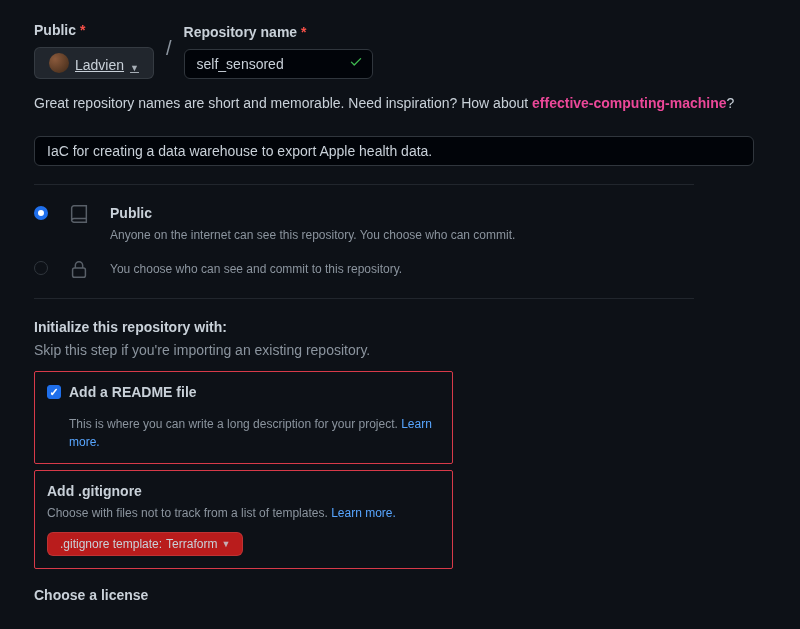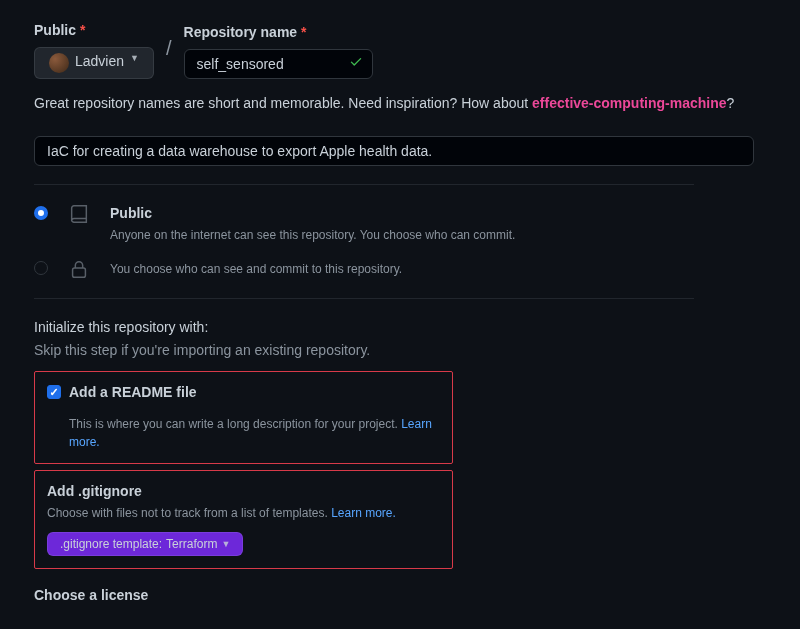--- a/index.html
+++ b/index.html
@@ -20,22 +20,23 @@
   .field { display: flex; flex-direction: column; }
   .btn {
     background: #21262d;
     border: 1px solid rgba(240,246,252,0.1);
     color: #c9d1d9;
     border-radius: 6px;
     padding: 5px 14px;
     font-size: 14px;
     cursor: pointer;
     display: inline-flex;
-    align-items: flex-start;
+    align-items: flex-end;
     gap: 6px;
+    text-decoration: underline;
   }
   .avatar {
     width: 20px; height: 20px; border-radius: 50%;
     background: radial-gradient(circle at 30% 30%, #8b5a3c, #3d2817);
     display: inline-block;
   }
   .caret { font-size: 9px; opacity: 0.8; }
   .slash { font-size: 20px; color: #8b949e; align-self: center; margin-bottom: 4px; }
   .input {
     background: #010409;
@@ -61,21 +62,21 @@
     border: 1px solid #30363d; background: #0d1117;
     margin-top: 3px; cursor: pointer; flex-shrink: 0;
   }
   .radio:checked {
     border: 4px solid #1f6feb;
     background: #fff;
   }
   .vis-icon { width: 22px; height: 22px; flex-shrink: 0; margin-top: 0; opacity: 0.6; }
   .vis-text .title { font-weight: 600; color: #c9d1d9; }
   .vis-text .sub { color: #8b949e; font-size: 12px; margin-top: 2px; }
-  .init-title { font-weight: 400; margin-top: 4px; }
+  .init-title { font-weight: 700; margin-top: 4px; }
   .init-sub { color: #8b949e; margin-top: 2px; }
   .highlight-box {
     border: 1px solid #d73a49;
     border-radius: 2px;
     padding: 10px 12px 12px 12px;
     margin-top: 10px;
     width: 419px;
   }
   .cb-row { display: flex; align-items: flex-start; gap: 8px; }
   .checkbox {
@@ -83,21 +84,21 @@
     background: #1f6feb; border: 1px solid #1f6feb;
     margin-top: 3px; cursor: pointer; flex-shrink: 0;
     display: flex; align-items: center; justify-content: center;
     color: #fff; font-size: 11px; font-weight: bold;
   }
   .cb-label { font-weight: 600; }
   .cb-sub { color: #8b949e; font-size: 12px; margin-top: 12px; margin-left: 22px; }
   .sub-head { font-weight: 600; margin-top: 0; }
   .sub-desc { color: #8b949e; font-size: 12px; margin-top: 2px; }
   .dropdown-btn {
-    background: #6d28d9;
+    background: #b91c1c;
     border: 1px solid rgba(240,246,252,0.1);
     color: #c9d1d9;
     border-radius: 6px;
     padding: 4px 12px;
     font-size: 12px;
     cursor: pointer;
     display: inline-flex;
     align-items: center;
     gap: 4px;
     margin-top: 10px;

